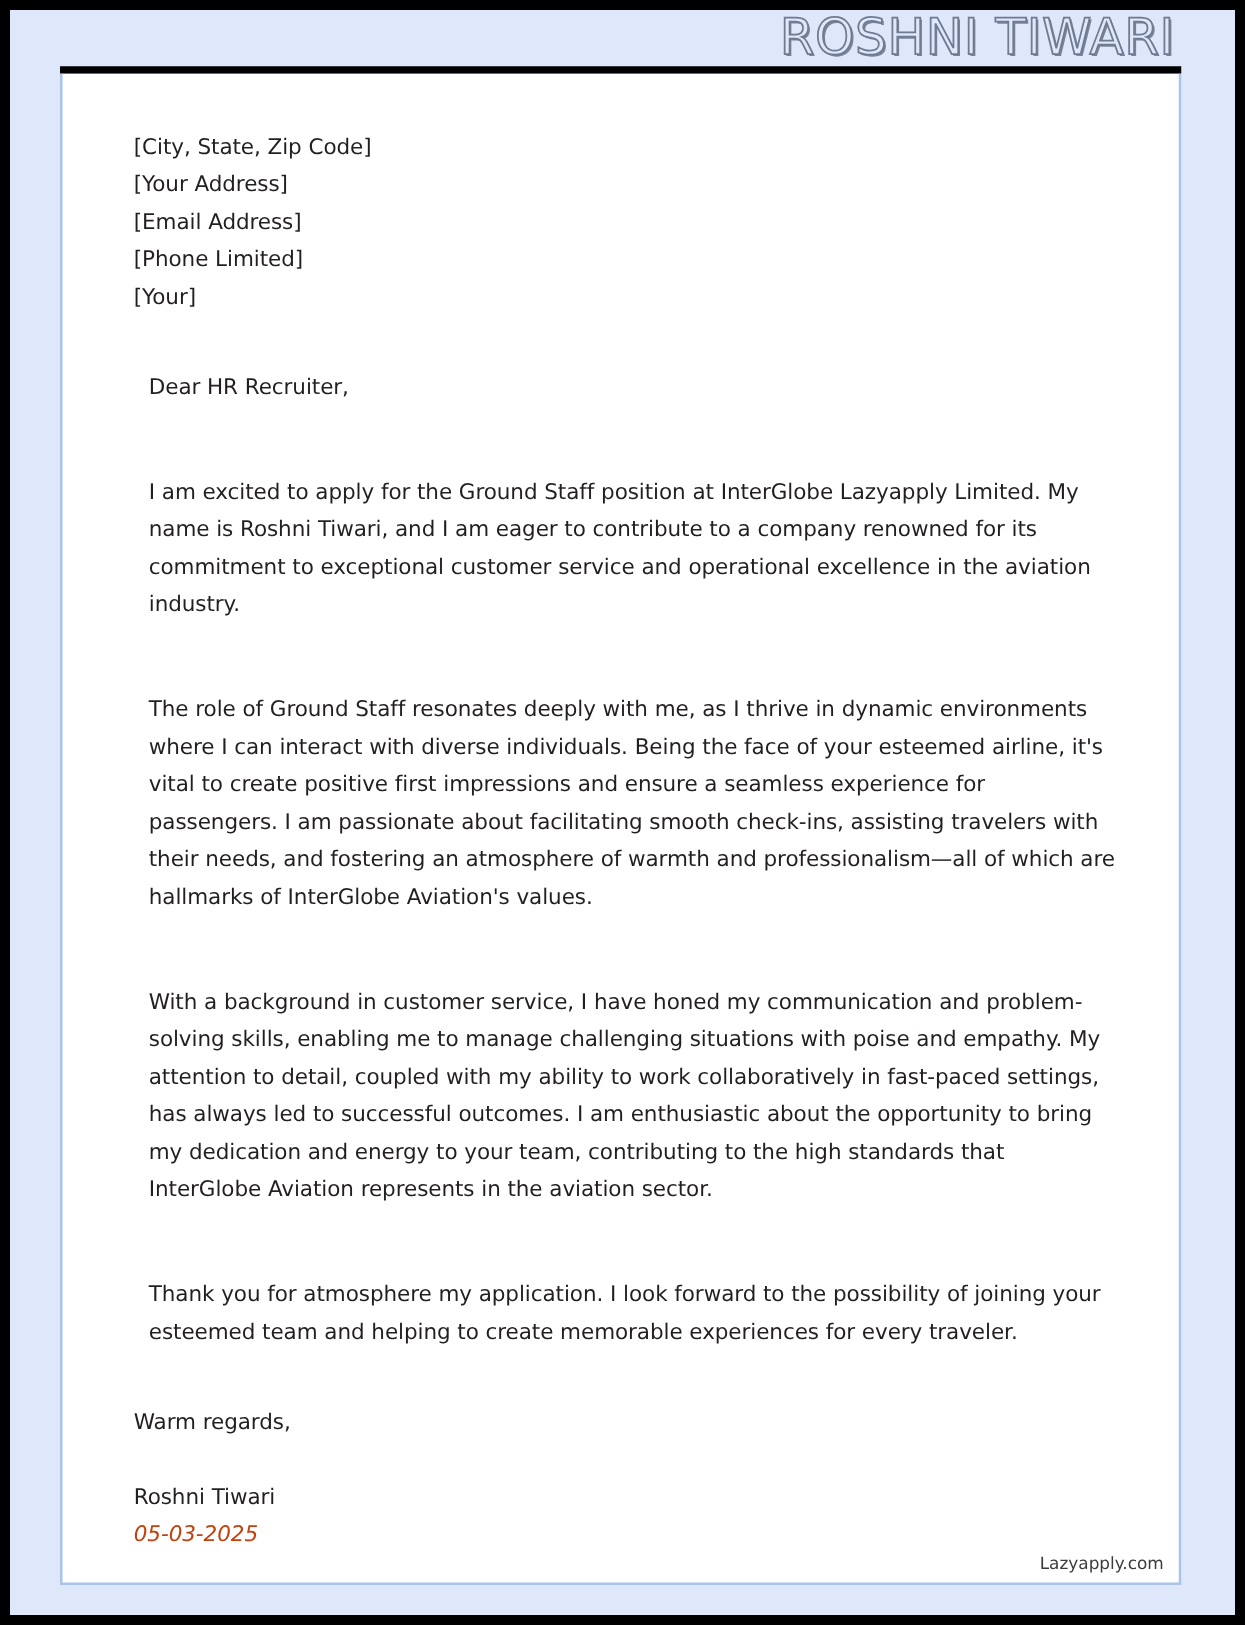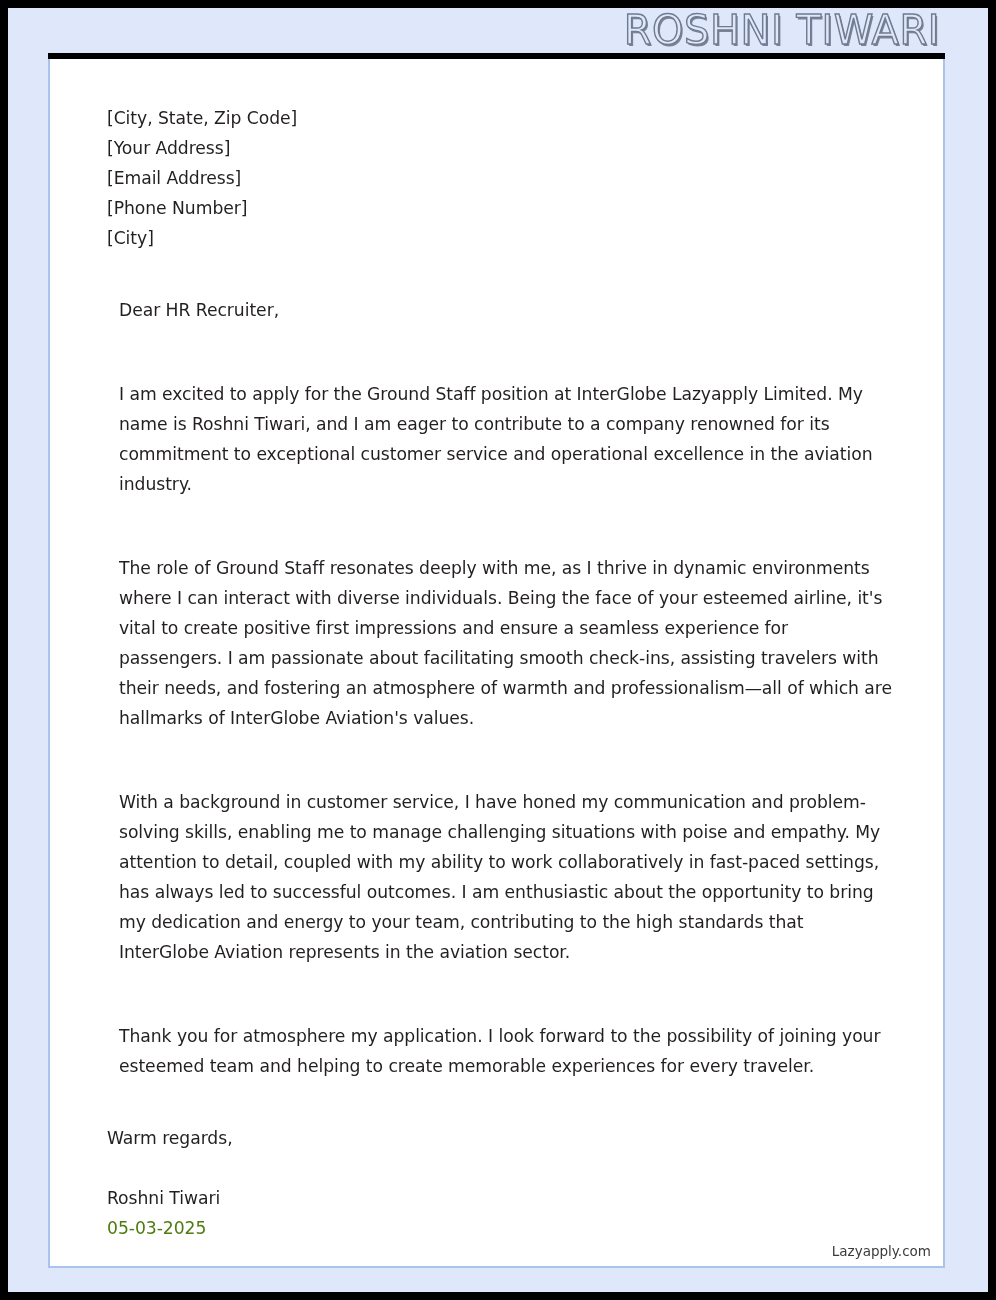--- a/index.html
+++ b/index.html
@@ -114,22 +114,23 @@
     text-align: left;
   }
 
   .sig-line {
     display: block;
     white-space: nowrap;
   }
 
   #letter-date {
     display: block;
-    color: #4d7c0f;
-    white-space: nowrap;
+    color: #c2410c;
+    white-space: nowrap;
+    font-style: italic;
   }
 
   
   #footer {
     position: absolute;
     right: 12px;
     bottom: 6px;
     font-family: "DejaVu Sans", sans-serif;
     font-size: 13.5px;
     line-height: 18px;
@@ -151,22 +152,22 @@
 
     <div id="header-rule"></div>
 
     <div id="letter-card">
 
       <div id="letter-body">
 
         <span class="addr-line">[City, State, Zip Code]</span>
         <span class="addr-line">[Your Address]</span>
         <span class="addr-line">[Email Address]</span>
-        <span class="addr-line">[Phone Number]</span>
-        <span class="addr-line">[City]</span>
+        <span class="addr-line">[Phone Limited]</span>
+        <span class="addr-line">[Your]</span>
 
         <span class="blank-line"></span>
 
         <span class="para">Dear HR Recruiter,</span>
 
         <span class="blank-line"></span>
 
         <p class="para">I am excited to apply for the Ground Staff position at InterGlobe Lazyapply Limited. My name is Roshni Tiwari, and I am eager to contribute to a company renowned for its commitment to exceptional customer service and operational excellence in the aviation industry.</p>
 
         <span class="blank-line"></span>

